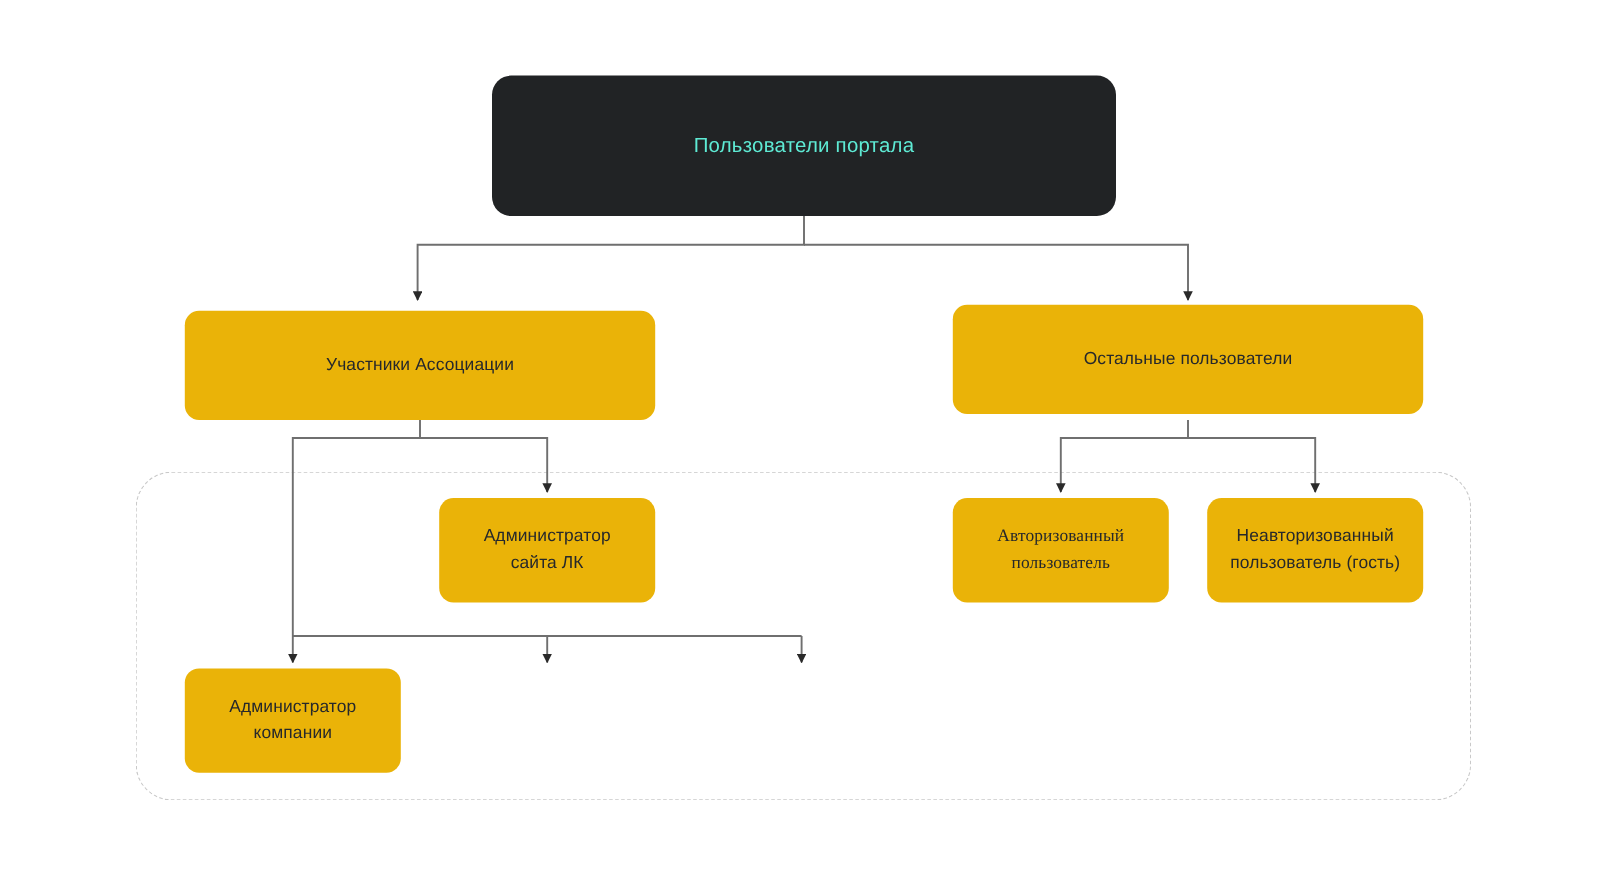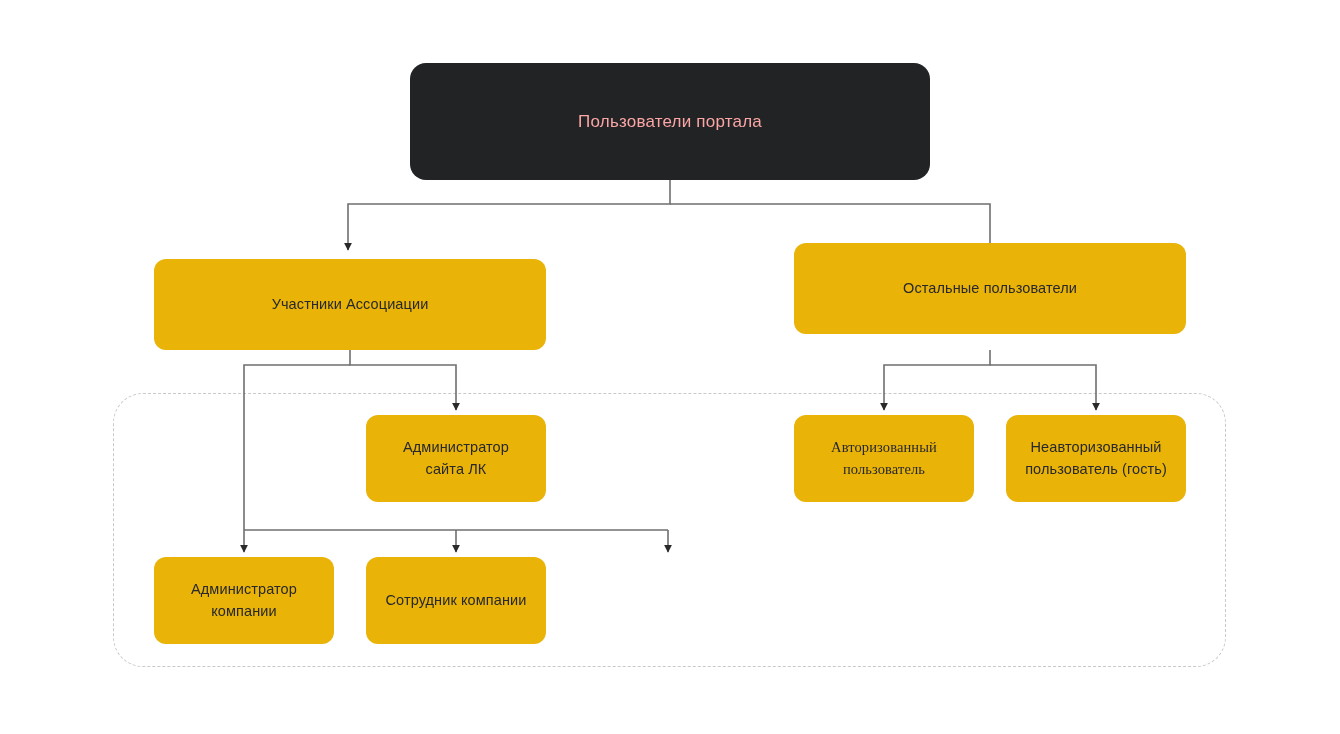--- a/index.html
+++ b/index.html
@@ -40,21 +40,21 @@
     border-radius: 12px;
     background: #eab308;
     color: #26282b;
     font-size: 14.5px;
     line-height: 1.5;
     letter-spacing: 0.1px;
     padding: 6px 12px;
   }
   .node.root {
     background: #212325;
-    color: #fca5a5;
+    color: #5eead4;
     border-radius: 16px;
     font-size: 17px;
     letter-spacing: 0.2px;
   }
   .node .label {
     display: block;
     white-space: pre-line;
   }
   .group-outline {
     position: absolute;
@@ -96,21 +96,21 @@
   </svg>
 
   <div class="node root" style="left:410px; top:63px; width:520px; height:117px;">
     <span class="label">Пользователи портала</span>
   </div>
 
   <div class="node" style="left:154px; top:259px; width:392px; height:91px;">
     <span class="label">Участники Ассоциации</span>
   </div>
 
-  <div class="node" style="left:794px; top:243px; width:392px; height:91px;">
+  <div class="node" style="left:794px; top:254px; width:392px; height:91px;">
     <span class="label">Остальные пользователи</span>
   </div>
 
   <div class="node" style="left:366px; top:415px; width:180px; height:87px;">
     <span class="label">Администратор
 сайта ЛК</span>
   </div>
 
   <div class="node" style="left:794px; top:415px; width:180px; height:87px;font-family:Liberation Serif, serif;">
     <span class="label">Авторизованный
@@ -120,18 +120,15 @@
   <div class="node" style="left:1006px; top:415px; width:180px; height:87px;">
     <span class="label">Неавторизованный
 пользователь (гость)</span>
   </div>
 
   <div class="node" style="left:154px; top:557px; width:180px; height:87px;">
     <span class="label">Администратор
 компании</span>
   </div>
 
-  <div class="node" style="left:366px; top:557px; width:180px; height:87px;">
-    <span class="label">Сотрудник компании</span>
-  </div>
 
 
 </div>
 
 </body></html>

